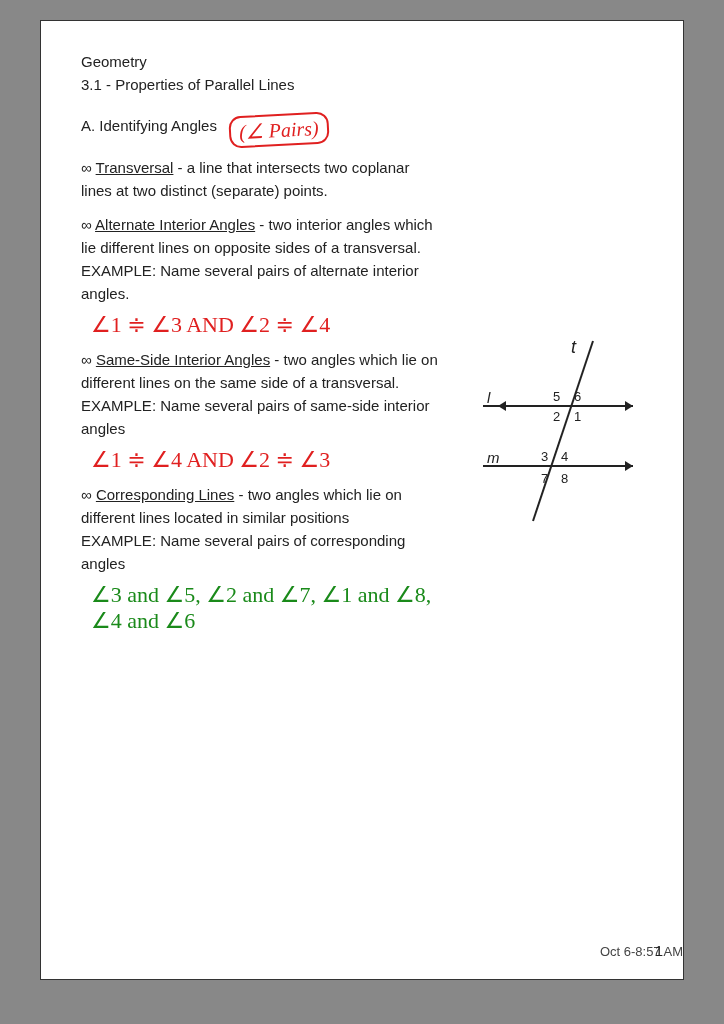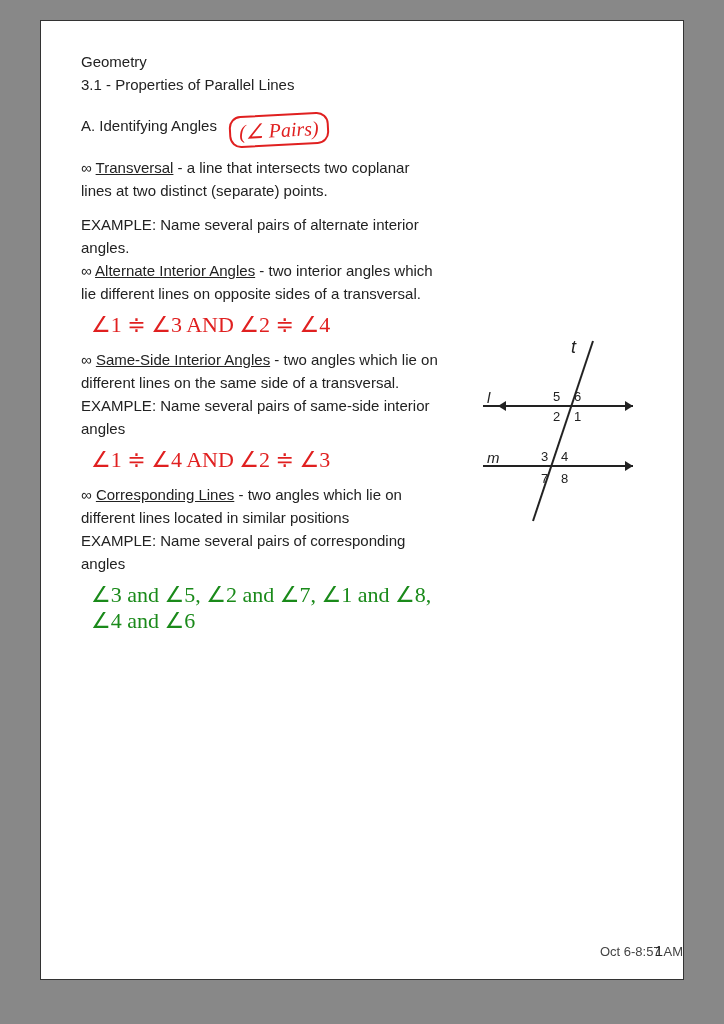--- a/index.html
+++ b/index.html
@@ -115,25 +115,25 @@
 
   <div class="section-block content-left">
     <p class="body-text">
       <span>∞</span>
       <span class="underline bold">Transversal</span><span> - a line that intersects two coplanar lines at two distinct (separate) points.</span>
     </p>
   </div>
 
   <div class="section-block content-left">
     <p class="body-text">
-      <span class="bold">EXAMPLE</span><span>:  Name several pairs of alternate interior angles.</span>
+      <span>∞</span>
+      <span class="underline bold">Alternate Interior Angles</span><span> - two interior angles which lie different lines on opposite sides of a transversal.</span>
     </p>
     <p class="body-text">
-      <span>∞</span>
-      <span class="underline bold">Alternate Interior Angles</span><span> - two interior angles which lie different lines on opposite sides of a transversal.</span>
+      <span class="bold">EXAMPLE</span><span>:  Name several pairs of alternate interior angles.</span>
     </p>
     <span class="handwriting-red">∠1 ≑ ∠3 AND ∠2 ≑ ∠4</span>
   </div>
 
   <div class="section-block content-left">
     <p class="body-text">
       <span>∞</span>
       <span class="underline bold">Same-Side Interior Angles</span><span> - two angles which lie on different lines on the same side of a transversal.</span>
     </p>
     <p class="body-text">

